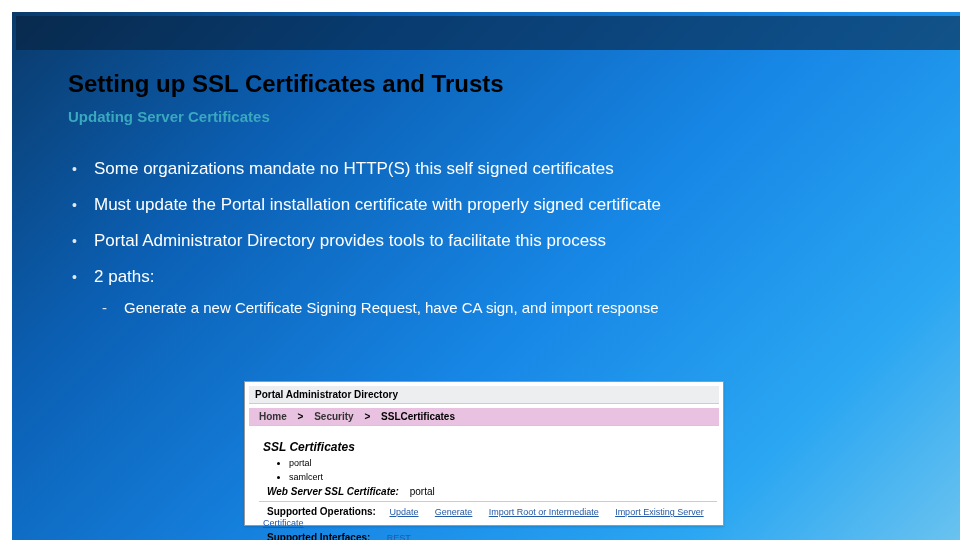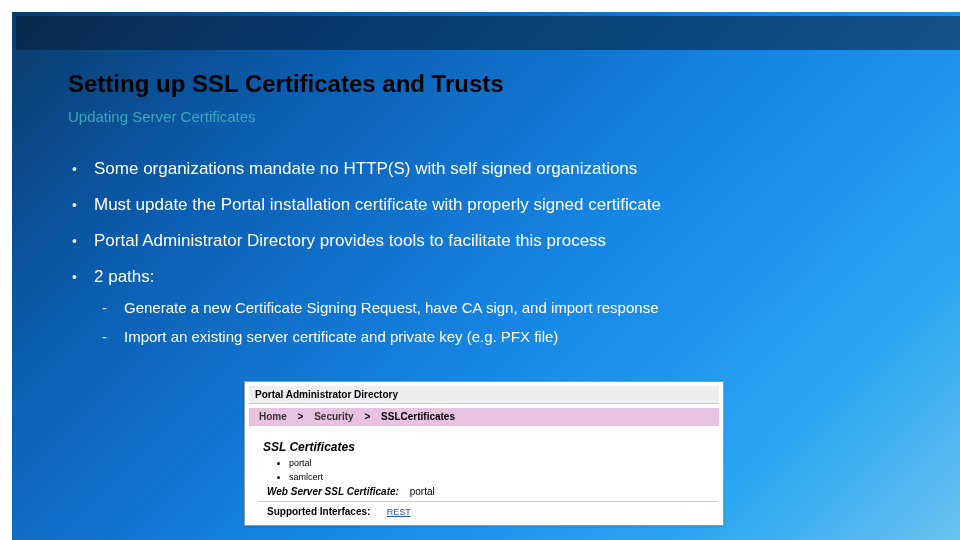--- a/index.html
+++ b/index.html
@@ -5,21 +5,21 @@
   * { box-sizing: border-box; margin: 4px; padding: 0; }
   html, body { width: 960px; height: 540px; overflow: hidden; font-family: Arial, Helvetica, sans-serif; }
   .slide {
     width: 960px; height: 540px;
     background: linear-gradient(135deg, #0a3a6a 0%, #0b5fb3 25%, #1787e6 55%, #2aa6f2 80%, #6fc5ef 100%);
     position: relative;
   }
   .topband { position: absolute; top: 0; left: 0; width: 100%; height: 34px; background: rgba(7,30,55,0.55); }
   .content { position: absolute; top: 50px; left: 48px; right: 40px; color: #fff; }
   .title { color: #000; font-size: 24px; font-weight: bold; margin-bottom: 10px; }
-  .subtitle { color: #5ad; color: #3aa8bf; font-weight: normal; font-size: 15px; margin-bottom: 34px; }
+  .subtitle { color: #5ad; color: #3aa8bf; font-weight: bold; font-size: 15px; margin-bottom: 34px; }
   ul.main { list-style: none; }
   ul.main > li { position: relative; padding-left: 18px; margin-bottom: 16px; font-size: 17px; }
   ul.main > li::before { content: "\2022"; position: absolute; left: 0; top: 2px; font-size: 14px; color: #e0e8ef; }
   ul.sub { list-style: none; margin-top: 12px; margin-left: 8px; }
   ul.sub > li { position: relative; padding-left: 18px; margin-bottom: 12px; font-size: 15px; }
   ul.sub > li::before { content: "-"; position: absolute; left: 0; top: 0; color: #dce6ef; }
 
   .portal-window {
     position: absolute; left: 228px; bottom: 22px; width: 480px; height: 145px;
     background: #fff; color: #000; font-family: Verdana, Arial, sans-serif; font-size: 10px;
@@ -44,28 +44,27 @@
 <body>
 
 <div class="slide">
   <div class="topband"></div>
 
   <div class="content">
     <h1 class="title">Setting up SSL Certificates and Trusts</h1>
     <div class="subtitle">Updating Server Certificates</div>
 
     <ul class="main">
-      <li><span>Some organizations mandate no HTTP(S) with self signed organizations</span></li>
+      <li><span>Some organizations mandate no HTTP(S) this self signed certificates</span></li>
       <li><span>Must update the Portal installation certificate with properly signed certificate</span></li>
       <li><span>Portal Administrator Directory provides tools to facilitate this process</span></li>
       <li>
         <span>2 paths:</span>
         <ul class="sub">
           <li><span>Generate a new Certificate Signing Request, have CA sign, and import response</span></li>
-          <li><span>Import an existing server certificate and private key (e.g. PFX file)</span></li>
         </ul>
       </li>
     </ul>
   </div>
 
   <div class="portal-window">
     <div class="pw-titlebar">Portal Administrator Directory</div>
     <div class="pw-breadcrumb">
       <span class="pw-crumb-link">Home</span>
       <span class="pw-sep">&gt;</span>
@@ -78,18 +77,25 @@
       <ul>
         <li>portal</li>
         <li>samlcert</li>
       </ul>
       <div class="pw-line">
         <span class="lbl">Web Server SSL Certificate:</span>
         <span>portal</span>
       </div>
       <hr class="pw-hr">
       <div class="pw-line">
+        <span class="lbl2">Supported Operations:</span>&nbsp;
+        <span class="link">Update</span>&nbsp;&nbsp;
+        <span class="link">Generate</span>&nbsp;&nbsp;
+        <span class="link">Import Root or Intermediate</span>&nbsp;&nbsp;
+        <span class="link">Import Existing Server Certificate</span>
+      </div>
+      <div class="pw-line">
         <span class="lbl2">Supported Interfaces:</span>&nbsp;&nbsp;
         <span class="link">REST</span>
       </div>
     </div>
   </div>
 </div>
 
 </body></html>

